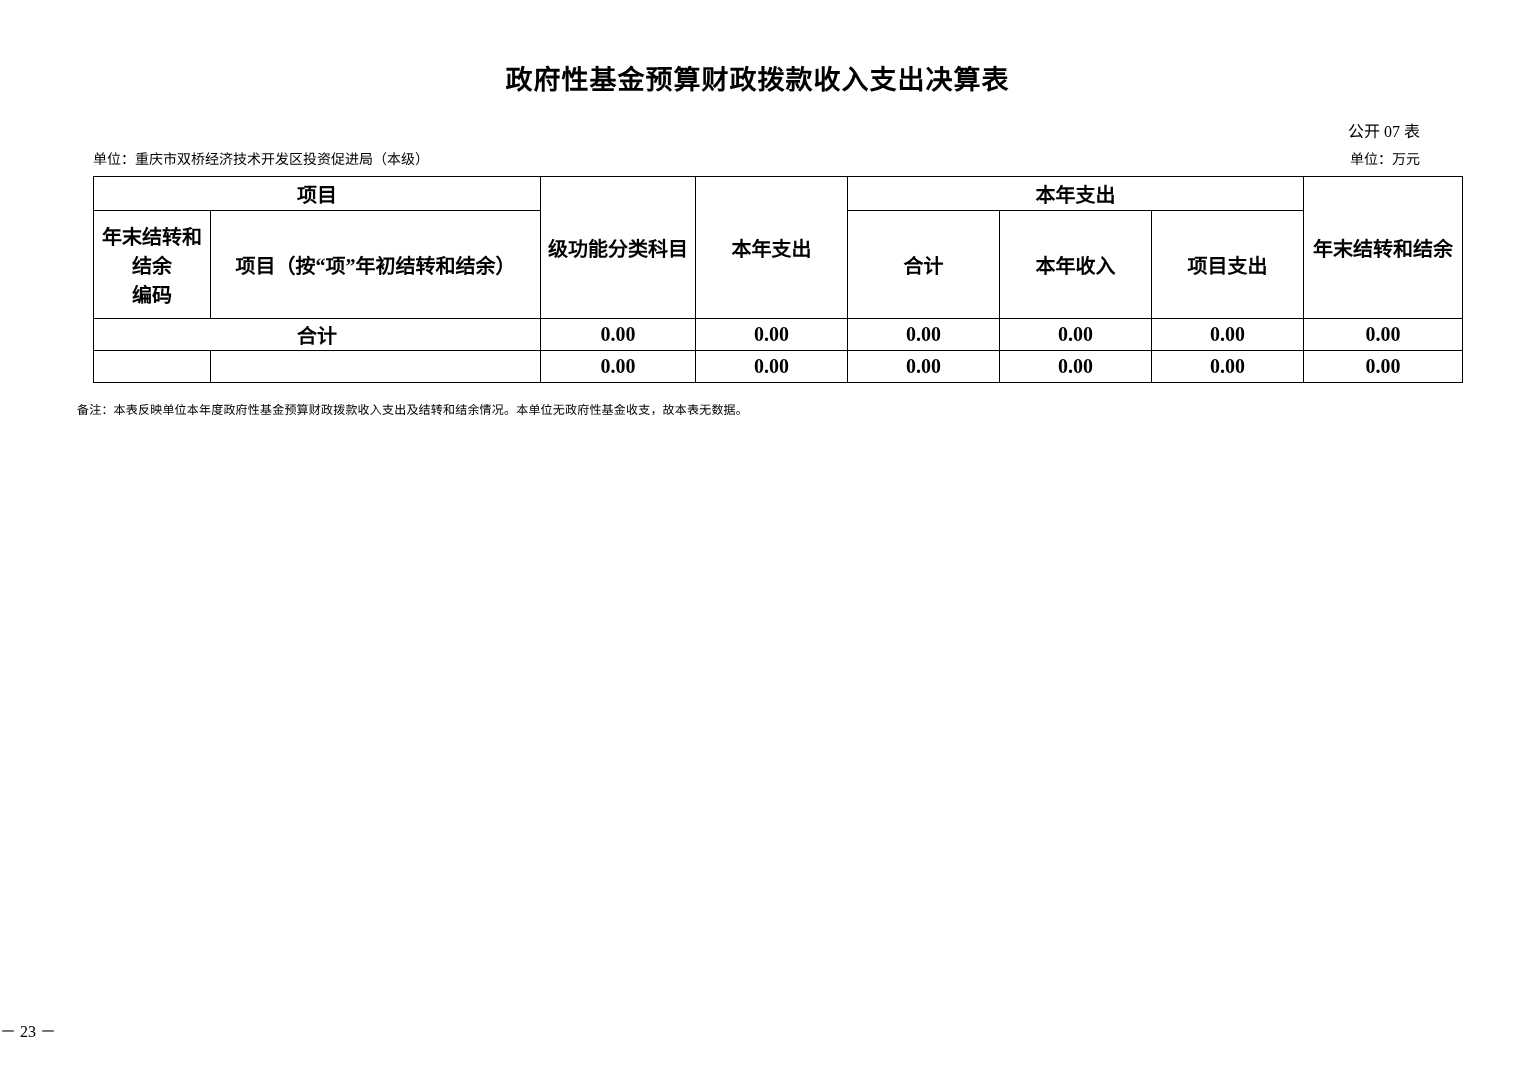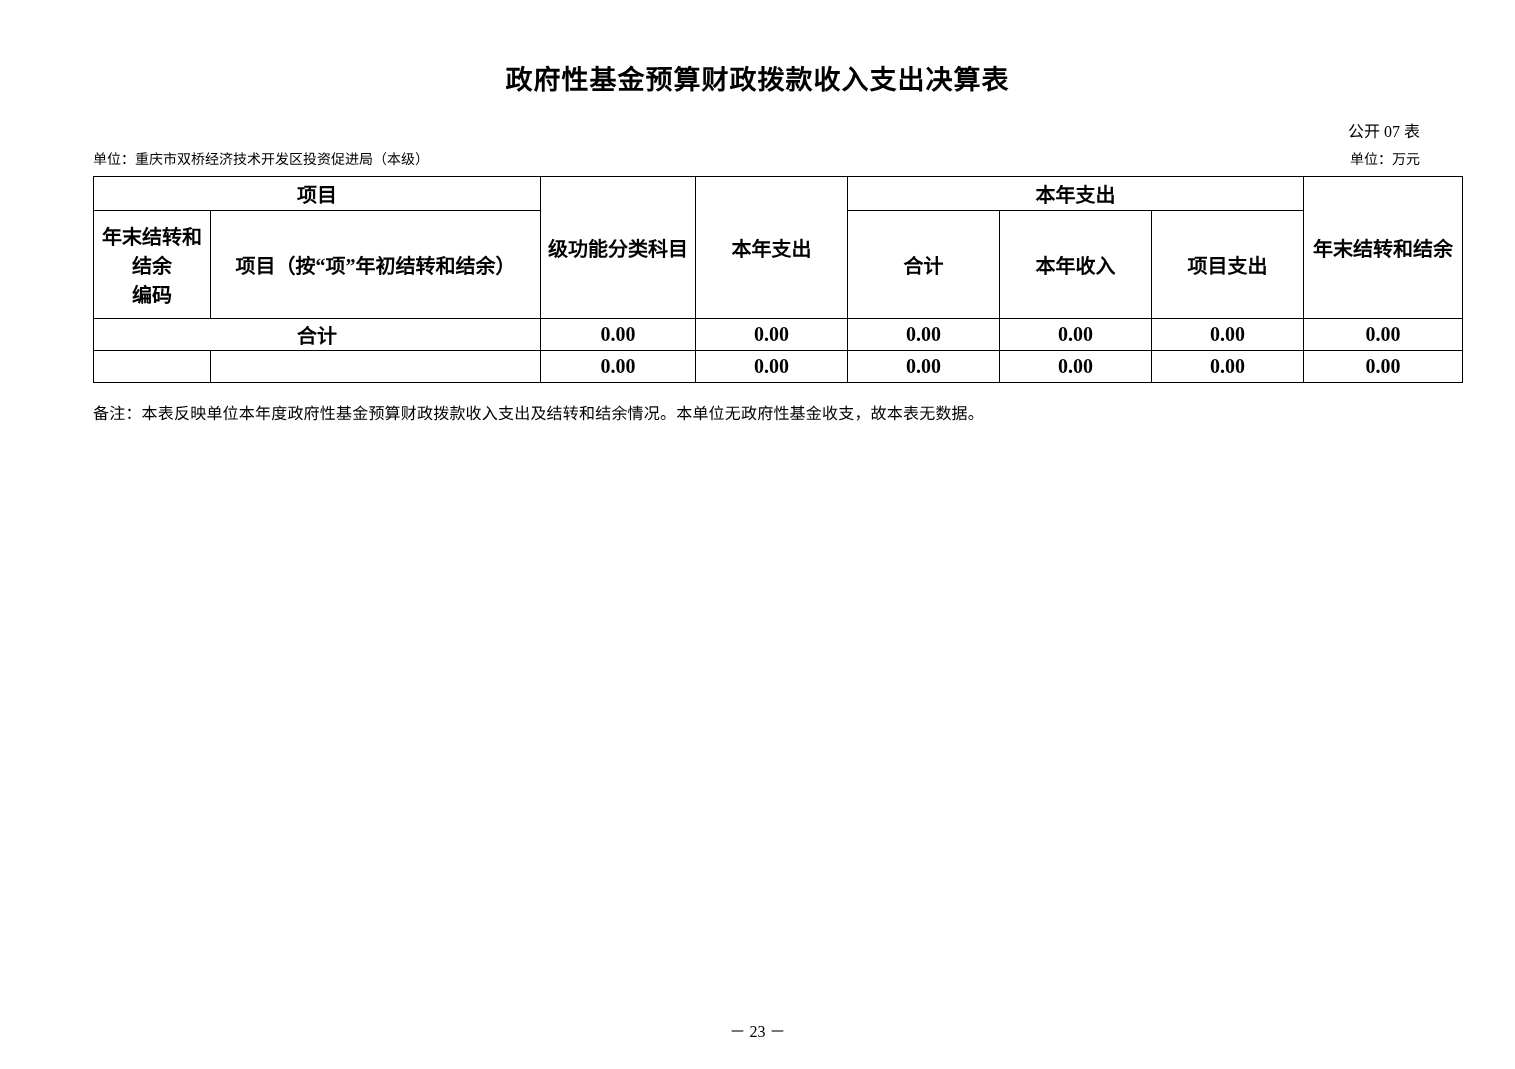--- a/index.html
+++ b/index.html
@@ -70,31 +70,31 @@
   .h-data { height: 32px; }
   td.num {
     text-align: right;
     padding-right: 10px;
   }
   td.plain {
     font-weight: normal;
   }
   .note {
     position: absolute;
-    left: 93px;
+    left: 77px;
     top: 400px;
-    font-size: 16px;
+    font-size: 12px;
     letter-spacing: 0.2px;
   }
   .footer {
     position: absolute;
     left: 0;
     right: 0;
     top: 1018px;
-    text-align: center;
+    text-align: left;
     font-size: 16px;
   }
   .c1 { width: 117px; }
   .c2 { width: 330px; }
   .c3 { width: 155px; }
   .c4 { width: 152px; }
   .c5 { width: 152px; }
   .c6 { width: 152px; }
   .c7 { width: 152px; }
   .c8 { width: 159px; }

